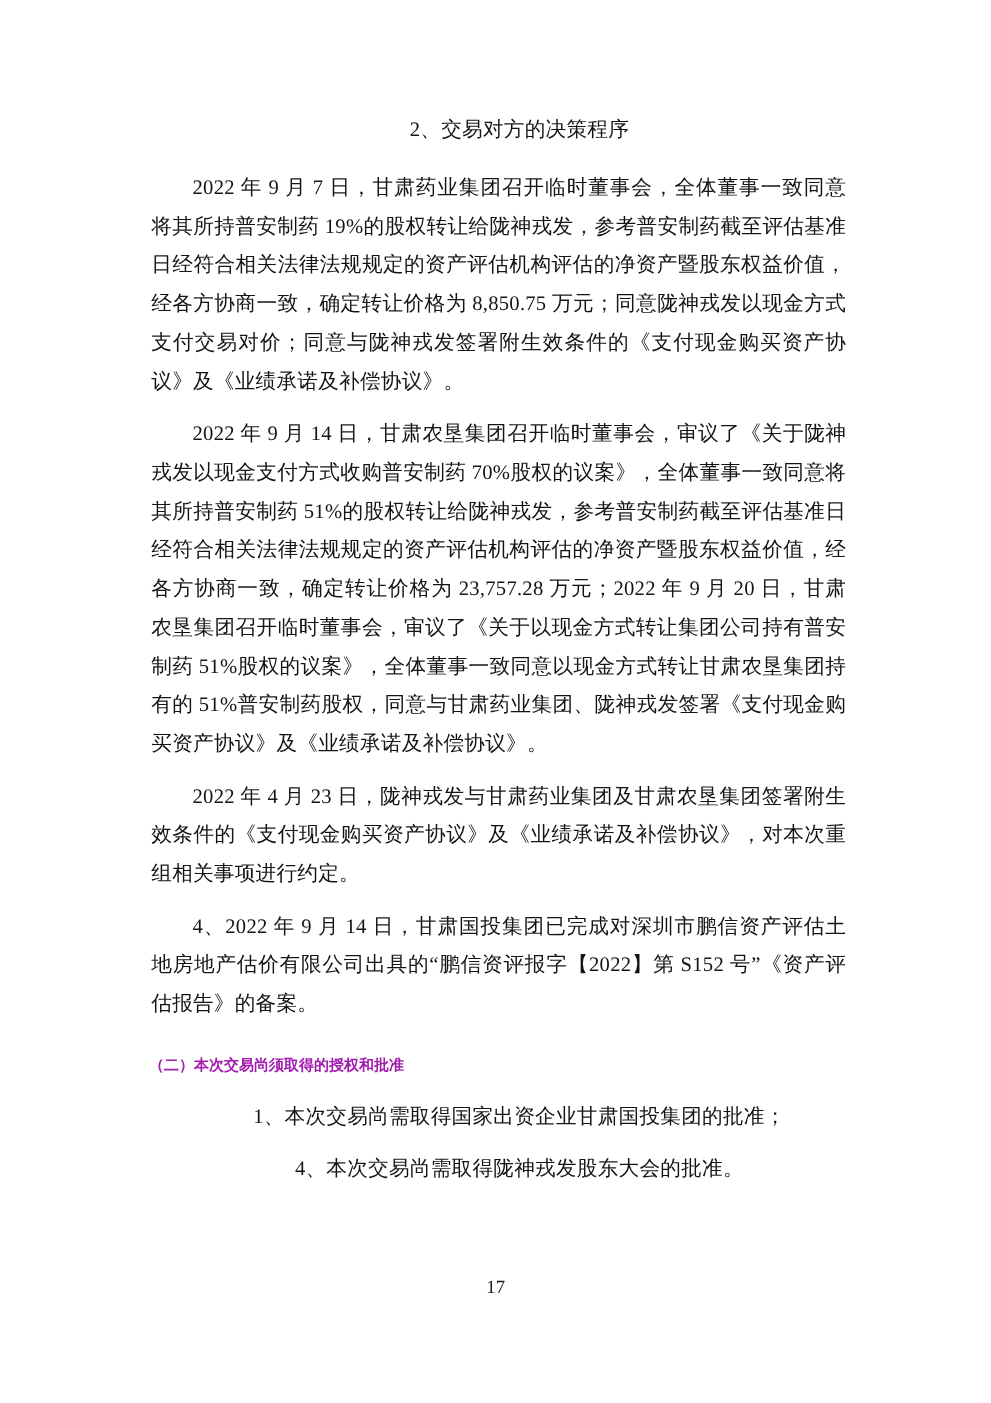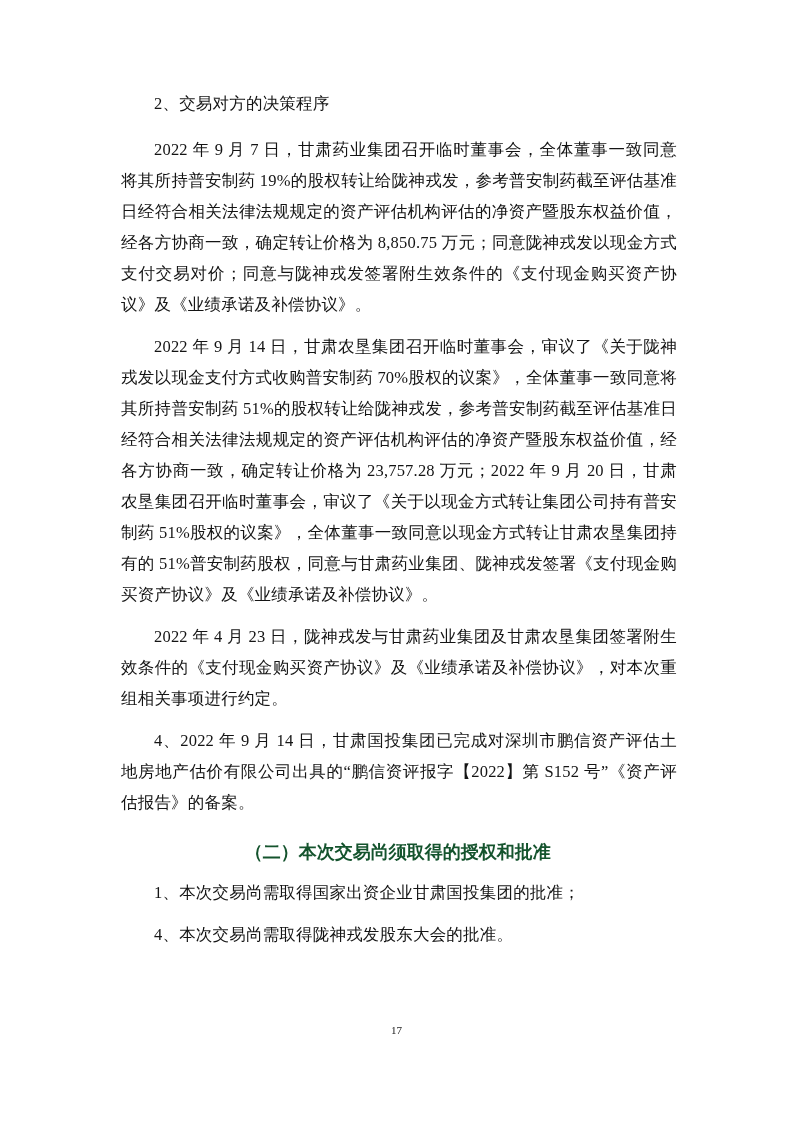--- a/index.html
+++ b/index.html
@@ -27,41 +27,41 @@
   .para {
     margin: 0 0 11px 0;
     text-indent: 2em;
     text-align: justify;
     letter-spacing: 0.2px;
   }
   .numbered-line {
     margin: 0 0 11px 0;
     text-indent: 2em;
     letter-spacing: 0.2px;
+    text-align: center;
   }
   .first-line {
     margin-bottom: 15px;
   }
   .section-heading {
     margin: 19px 0 9px 0;
     font-family: "Liberation Sans", "DejaVu Sans", sans-serif;
     font-weight: bold;
-    font-size: 18px;
+    font-size: 12px;
     line-height: 31px;
     text-indent: -0.15em;
-    color: #14532d;
-    text-align: center;
+    color: #a21caf;
   }
   .footer {
     position: absolute;
     top: 1022px;
     left: 0;
     width: 793px;
     text-align: center;
-    font-size: 11px;
+    font-size: 15px;
     line-height: 16px;
     color: #1a1a1a;
   }
 </style>
 </head>
 <body>
 
 <div class="page">
   <div class="content">
 

